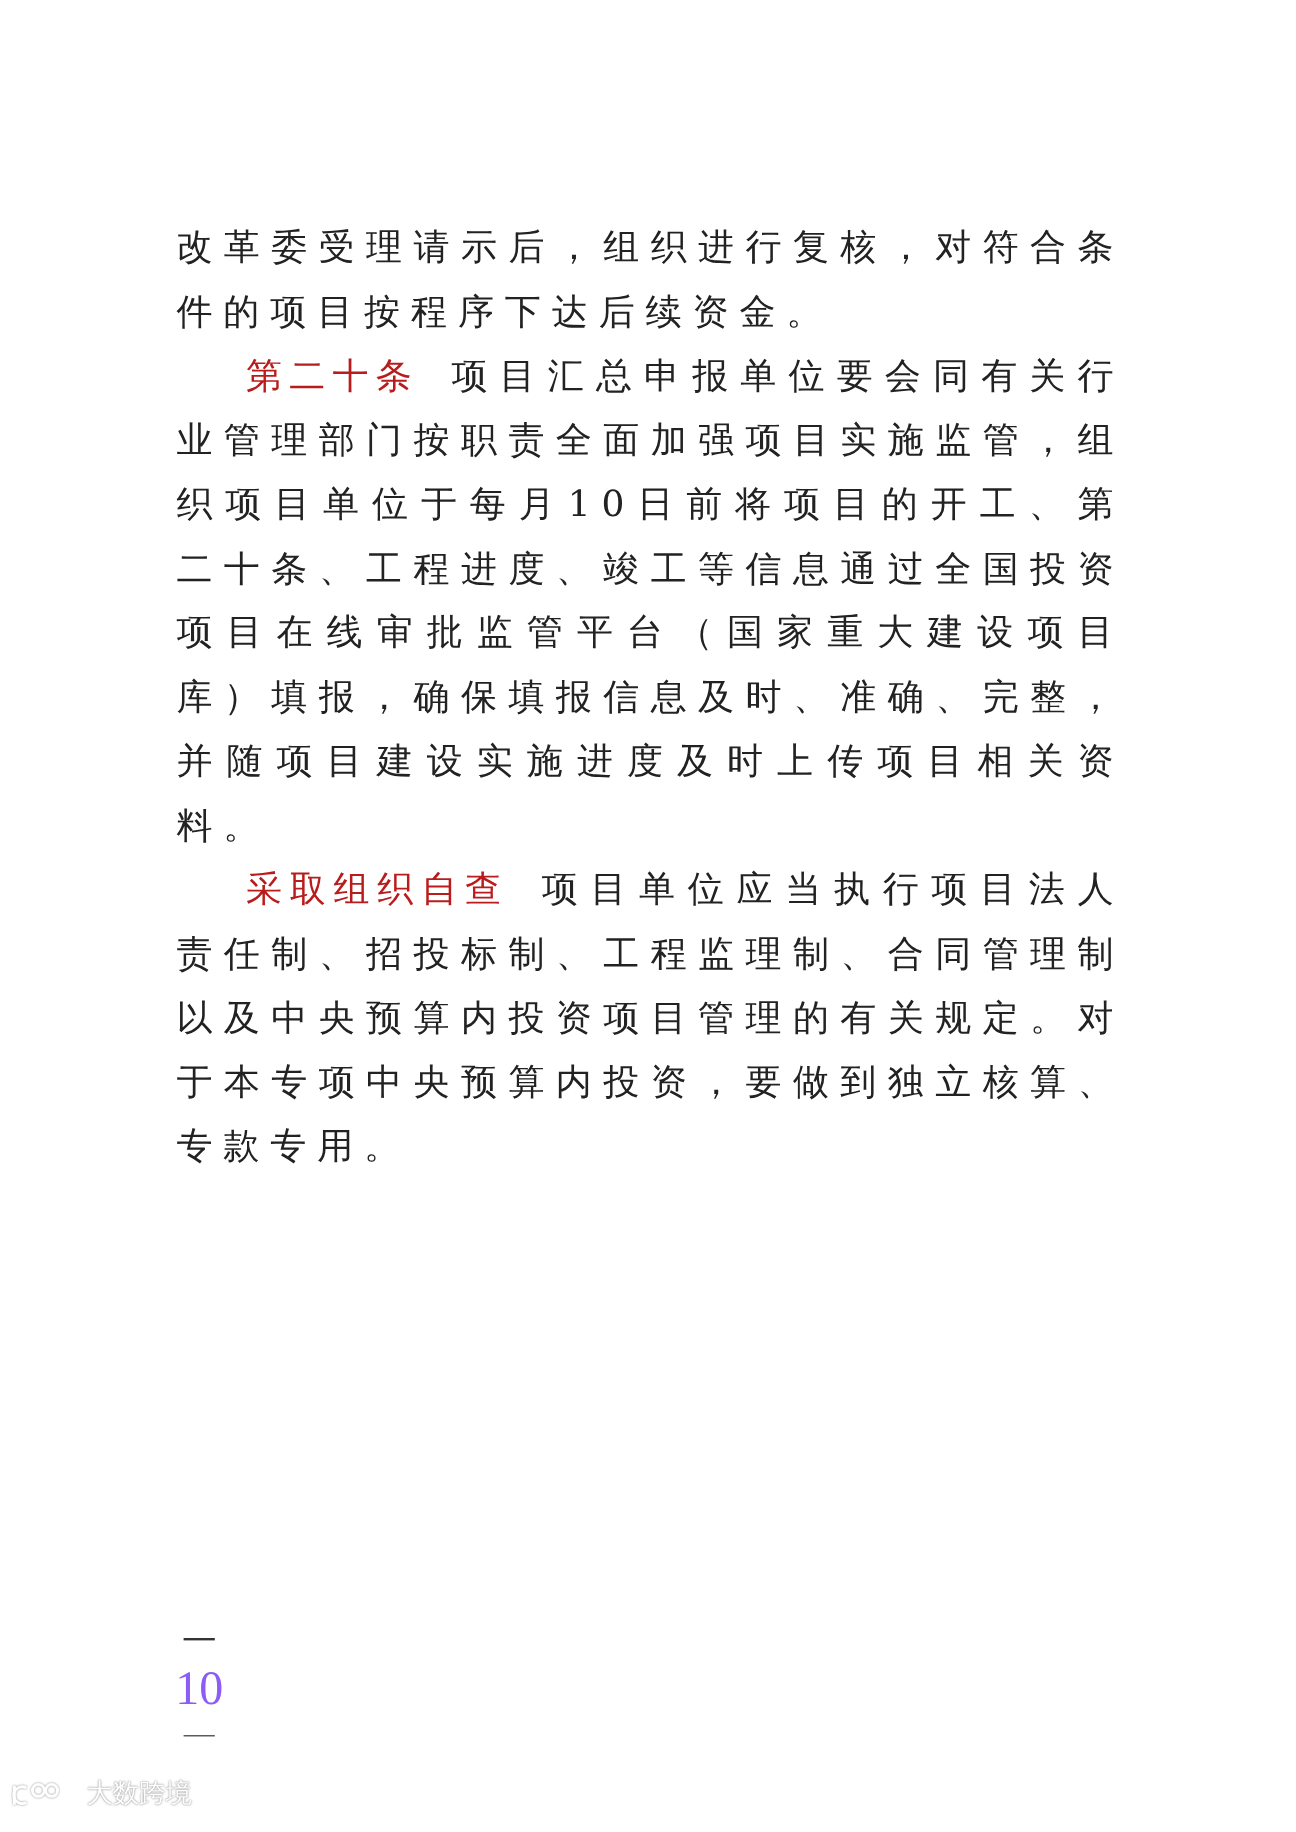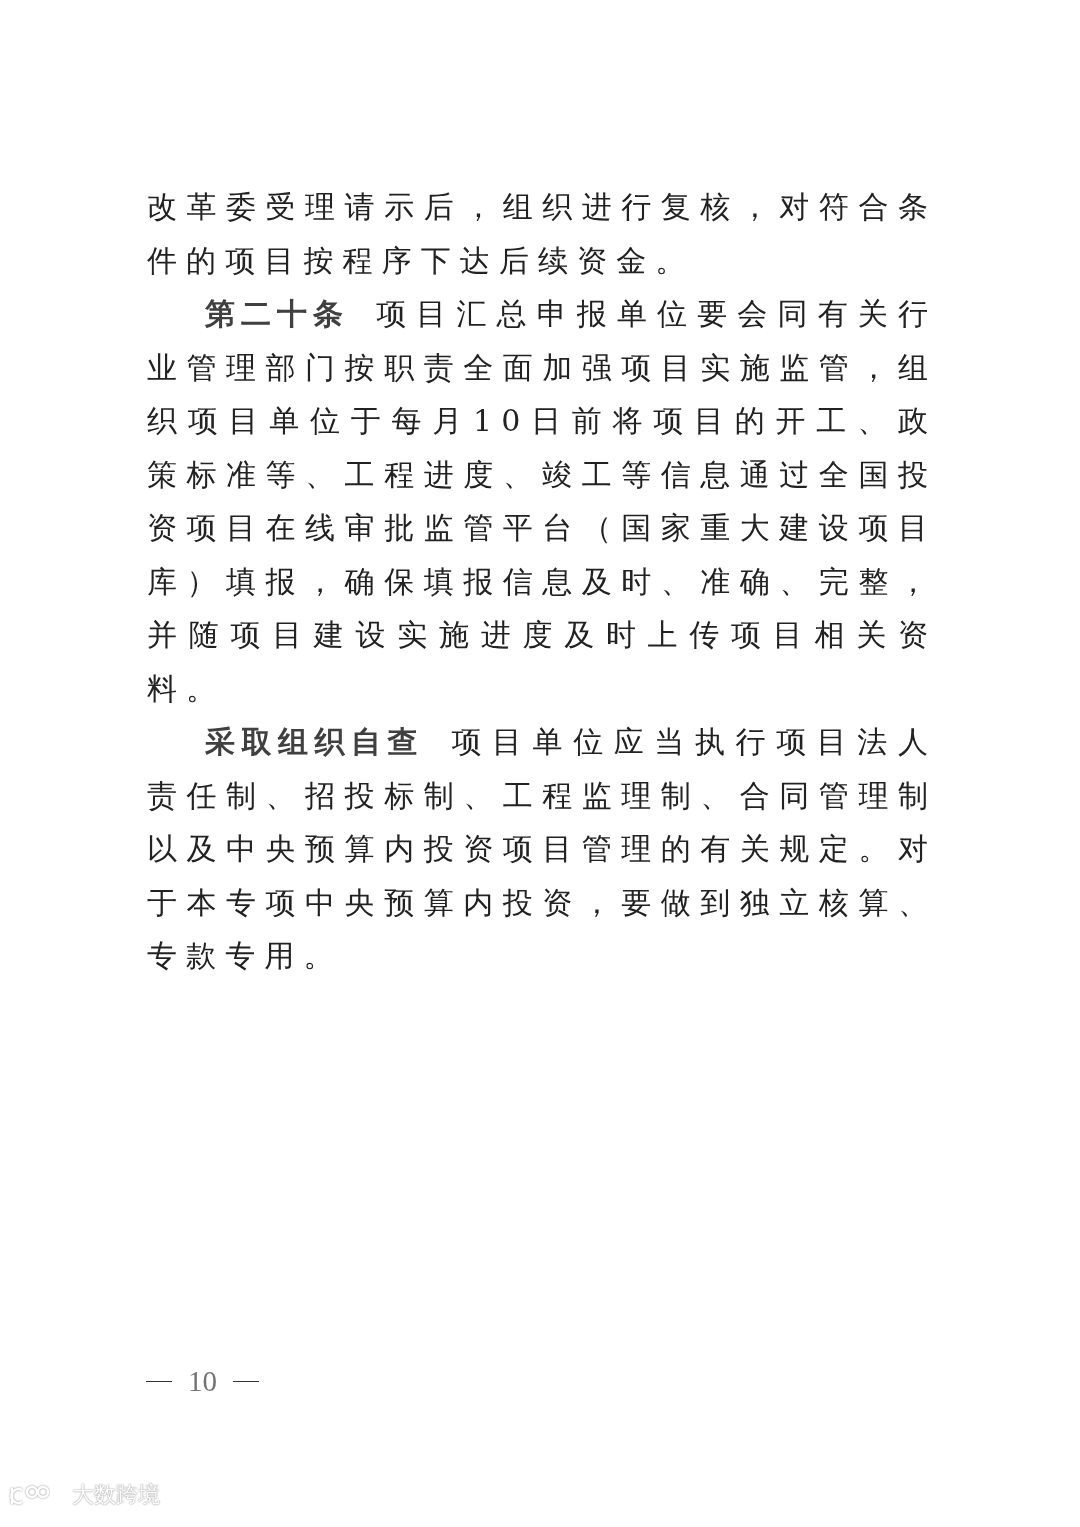--- a/index.html
+++ b/index.html
@@ -38,38 +38,39 @@
       text-align-last: left;
       word-break: break-all;
       font-weight: 300;
       color: #222;
     }
     .para.indent {
       text-indent: 58px;
     }
     .article-no {
       font-family: "DejaVu Serif", "Liberation Serif", serif;
-      font-weight: bold;
-      color: #404040;
+      font-weight: normal;
+      color: #b91c1c;
       letter-spacing: 5px;
     }
     .article-gap {
       display: inline-block;
       width: 26px;
     }
     .footer {
       position: absolute;
       left: 146px;
       top: 1365px;
       font-family: "Liberation Serif", "DejaVu Serif", serif;
-      font-size: 29px;
-      color: #737373;
+      font-size: 40px;
+      color: #8b5cf6;
       display: flex;
       align-items: center;
       gap: 16px;
+      flex-direction: column;
     }
     .footer .dash {
       display: inline-block;
       width: 26px;
       height: 1.5px;
       background: #333;
     }
     .watermark {
       position: absolute;
       left: 8px;
@@ -93,21 +94,21 @@
 
 <div class="page">
 
   <div class="body-text">
 
     <p class="para">
       <span>改革委受理请示后，组织进行复核，对符合条件的项目按程序下达后续资金。</span>
     </p>
 
     <p class="para indent">
-      <span class="article-no">第二十条</span><span class="article-gap"></span><span>项目汇总申报单位要会同有关行业管理部门按职责全面加强项目实施监管，组织项目单位于每月10日前将项目的开工、政策标准等、工程进度、竣工等信息通过全国投资项目在线审批监管平台（国家重大建设项目库）填报，确保填报信息及时、准确、完整，并随项目建设实施进度及时上传项目相关资料。</span>
+      <span class="article-no">第二十条</span><span class="article-gap"></span><span>项目汇总申报单位要会同有关行业管理部门按职责全面加强项目实施监管，组织项目单位于每月10日前将项目的开工、第二十条、工程进度、竣工等信息通过全国投资项目在线审批监管平台（国家重大建设项目库）填报，确保填报信息及时、准确、完整，并随项目建设实施进度及时上传项目相关资料。</span>
     </p>
 
 
 
     <p class="para indent">
       <span class="article-no">采取组织自查</span><span class="article-gap"></span><span>项目单位应当执行项目法人责任制、招投标制、工程监理制、合同管理制以及中央预算内投资项目管理的有关规定。对于本专项中央预算内投资，要做到独立核算、专款专用。</span>
     </p>
 
   </div>
 

